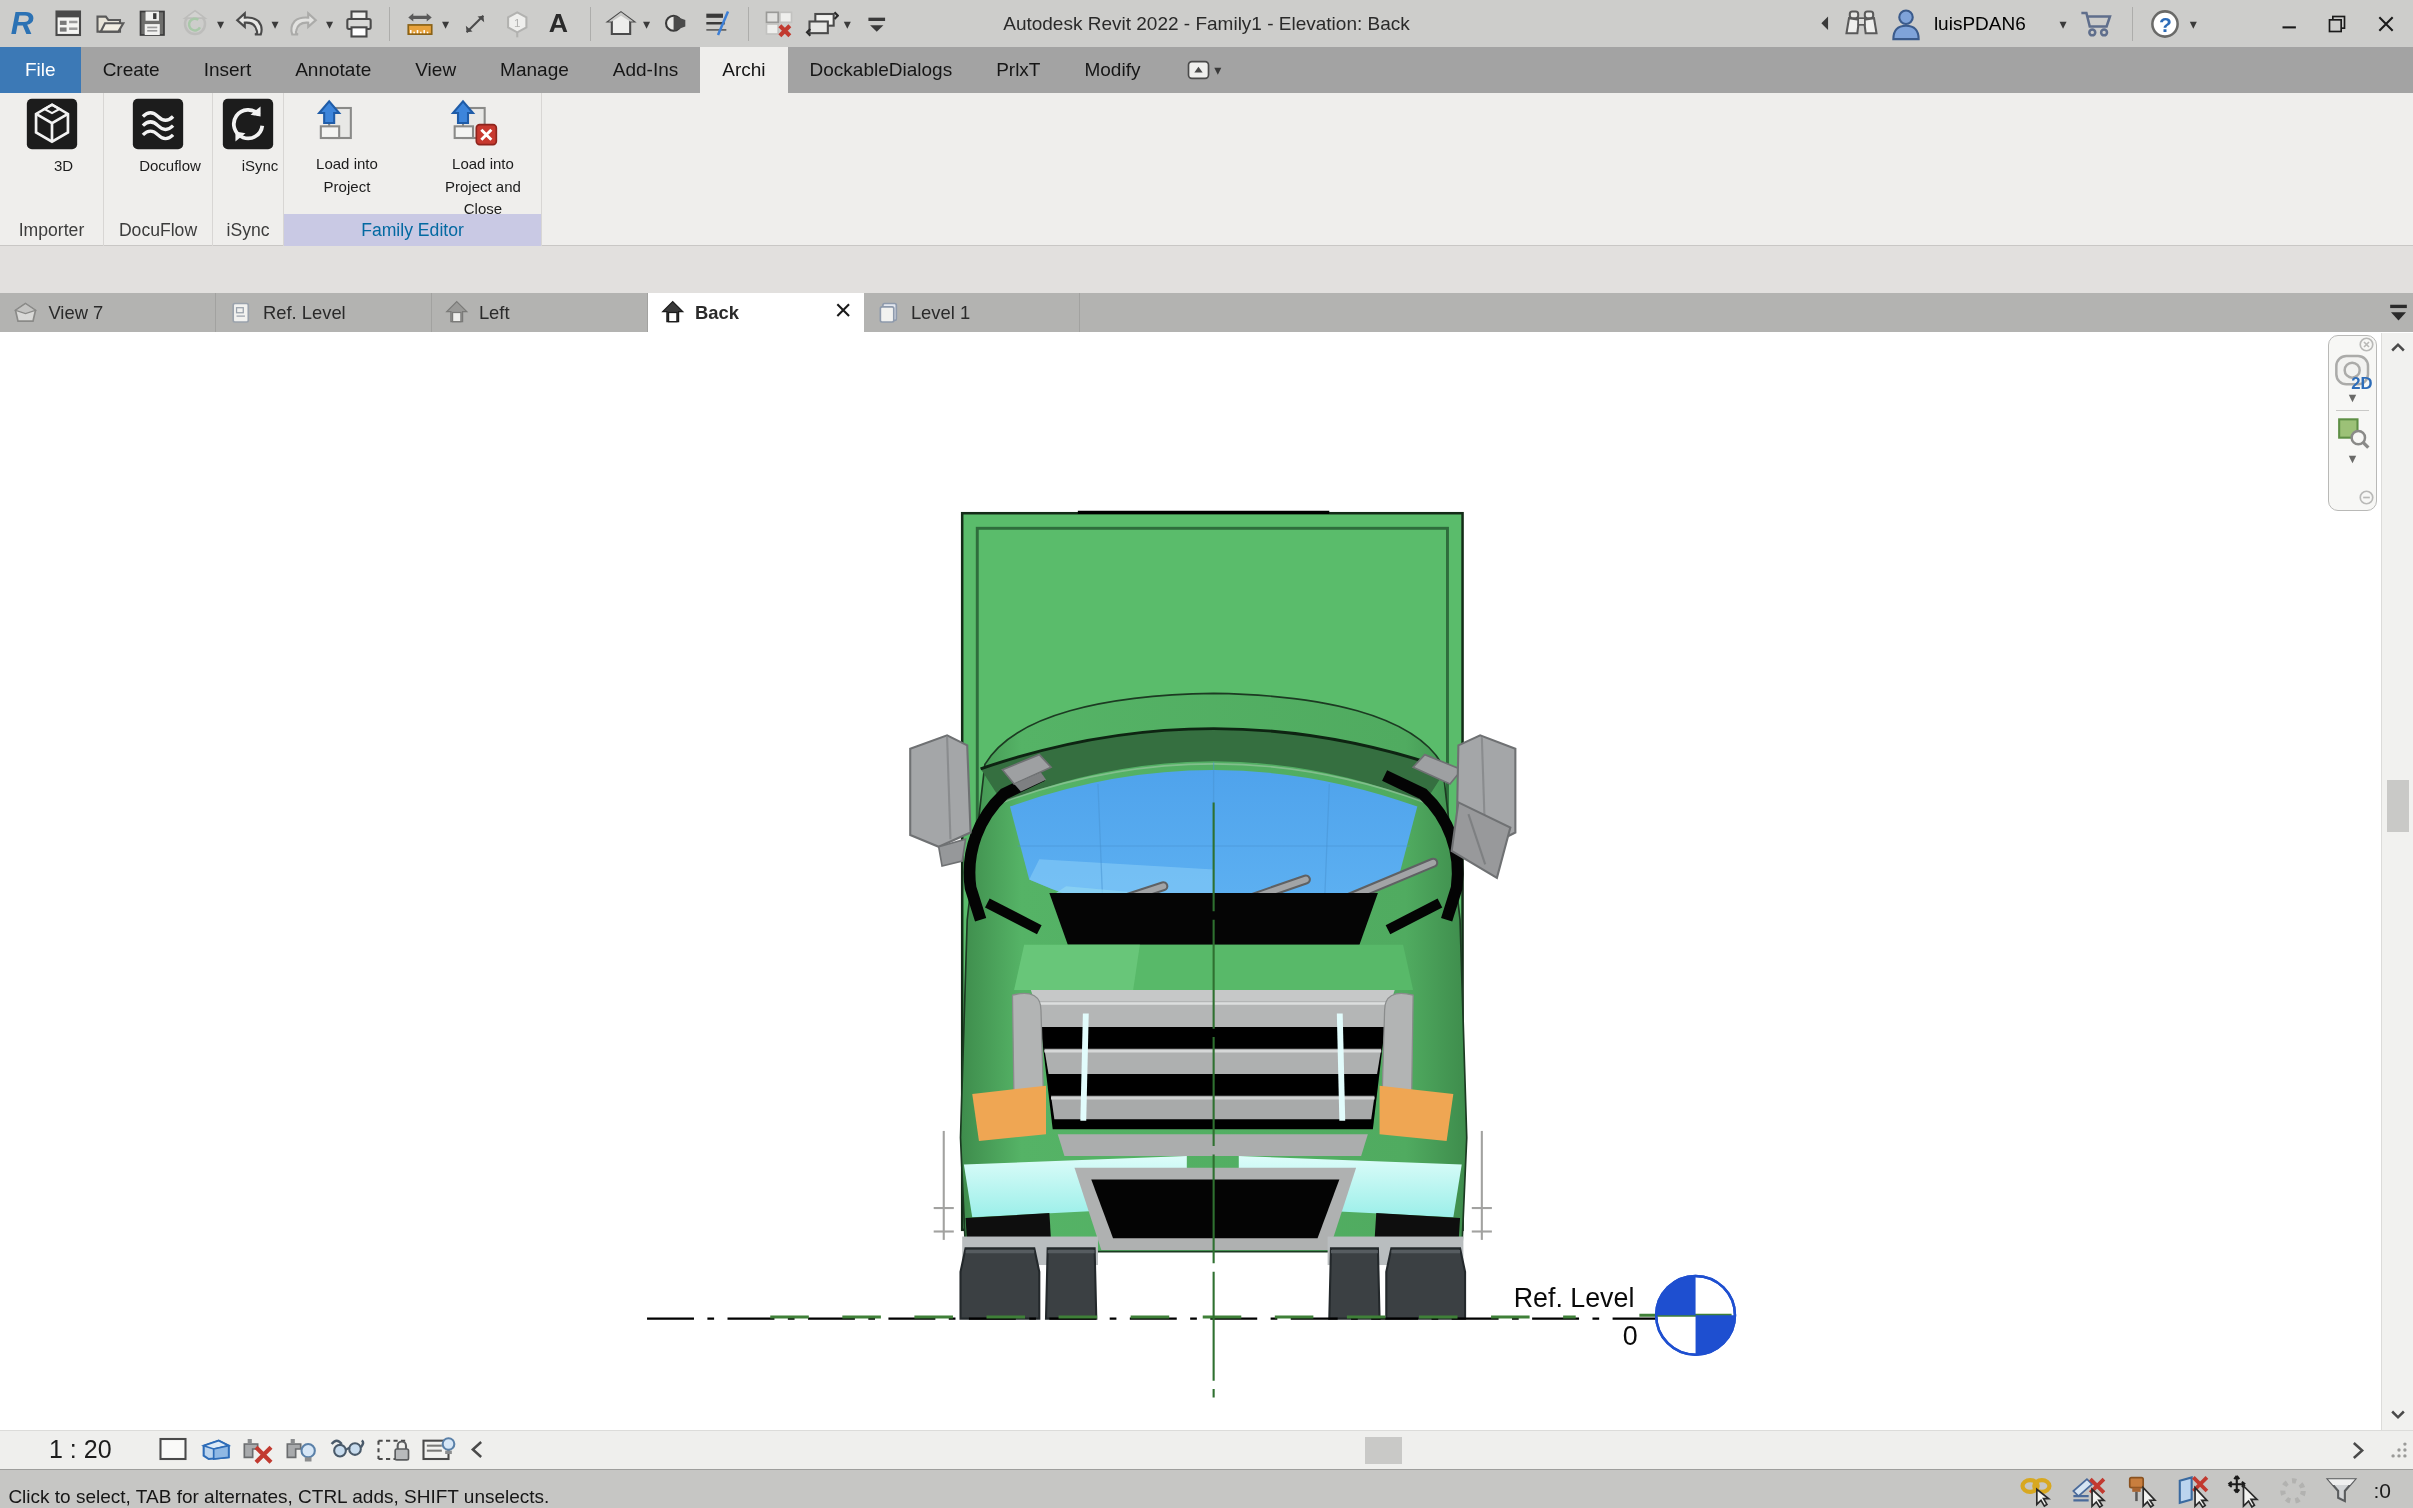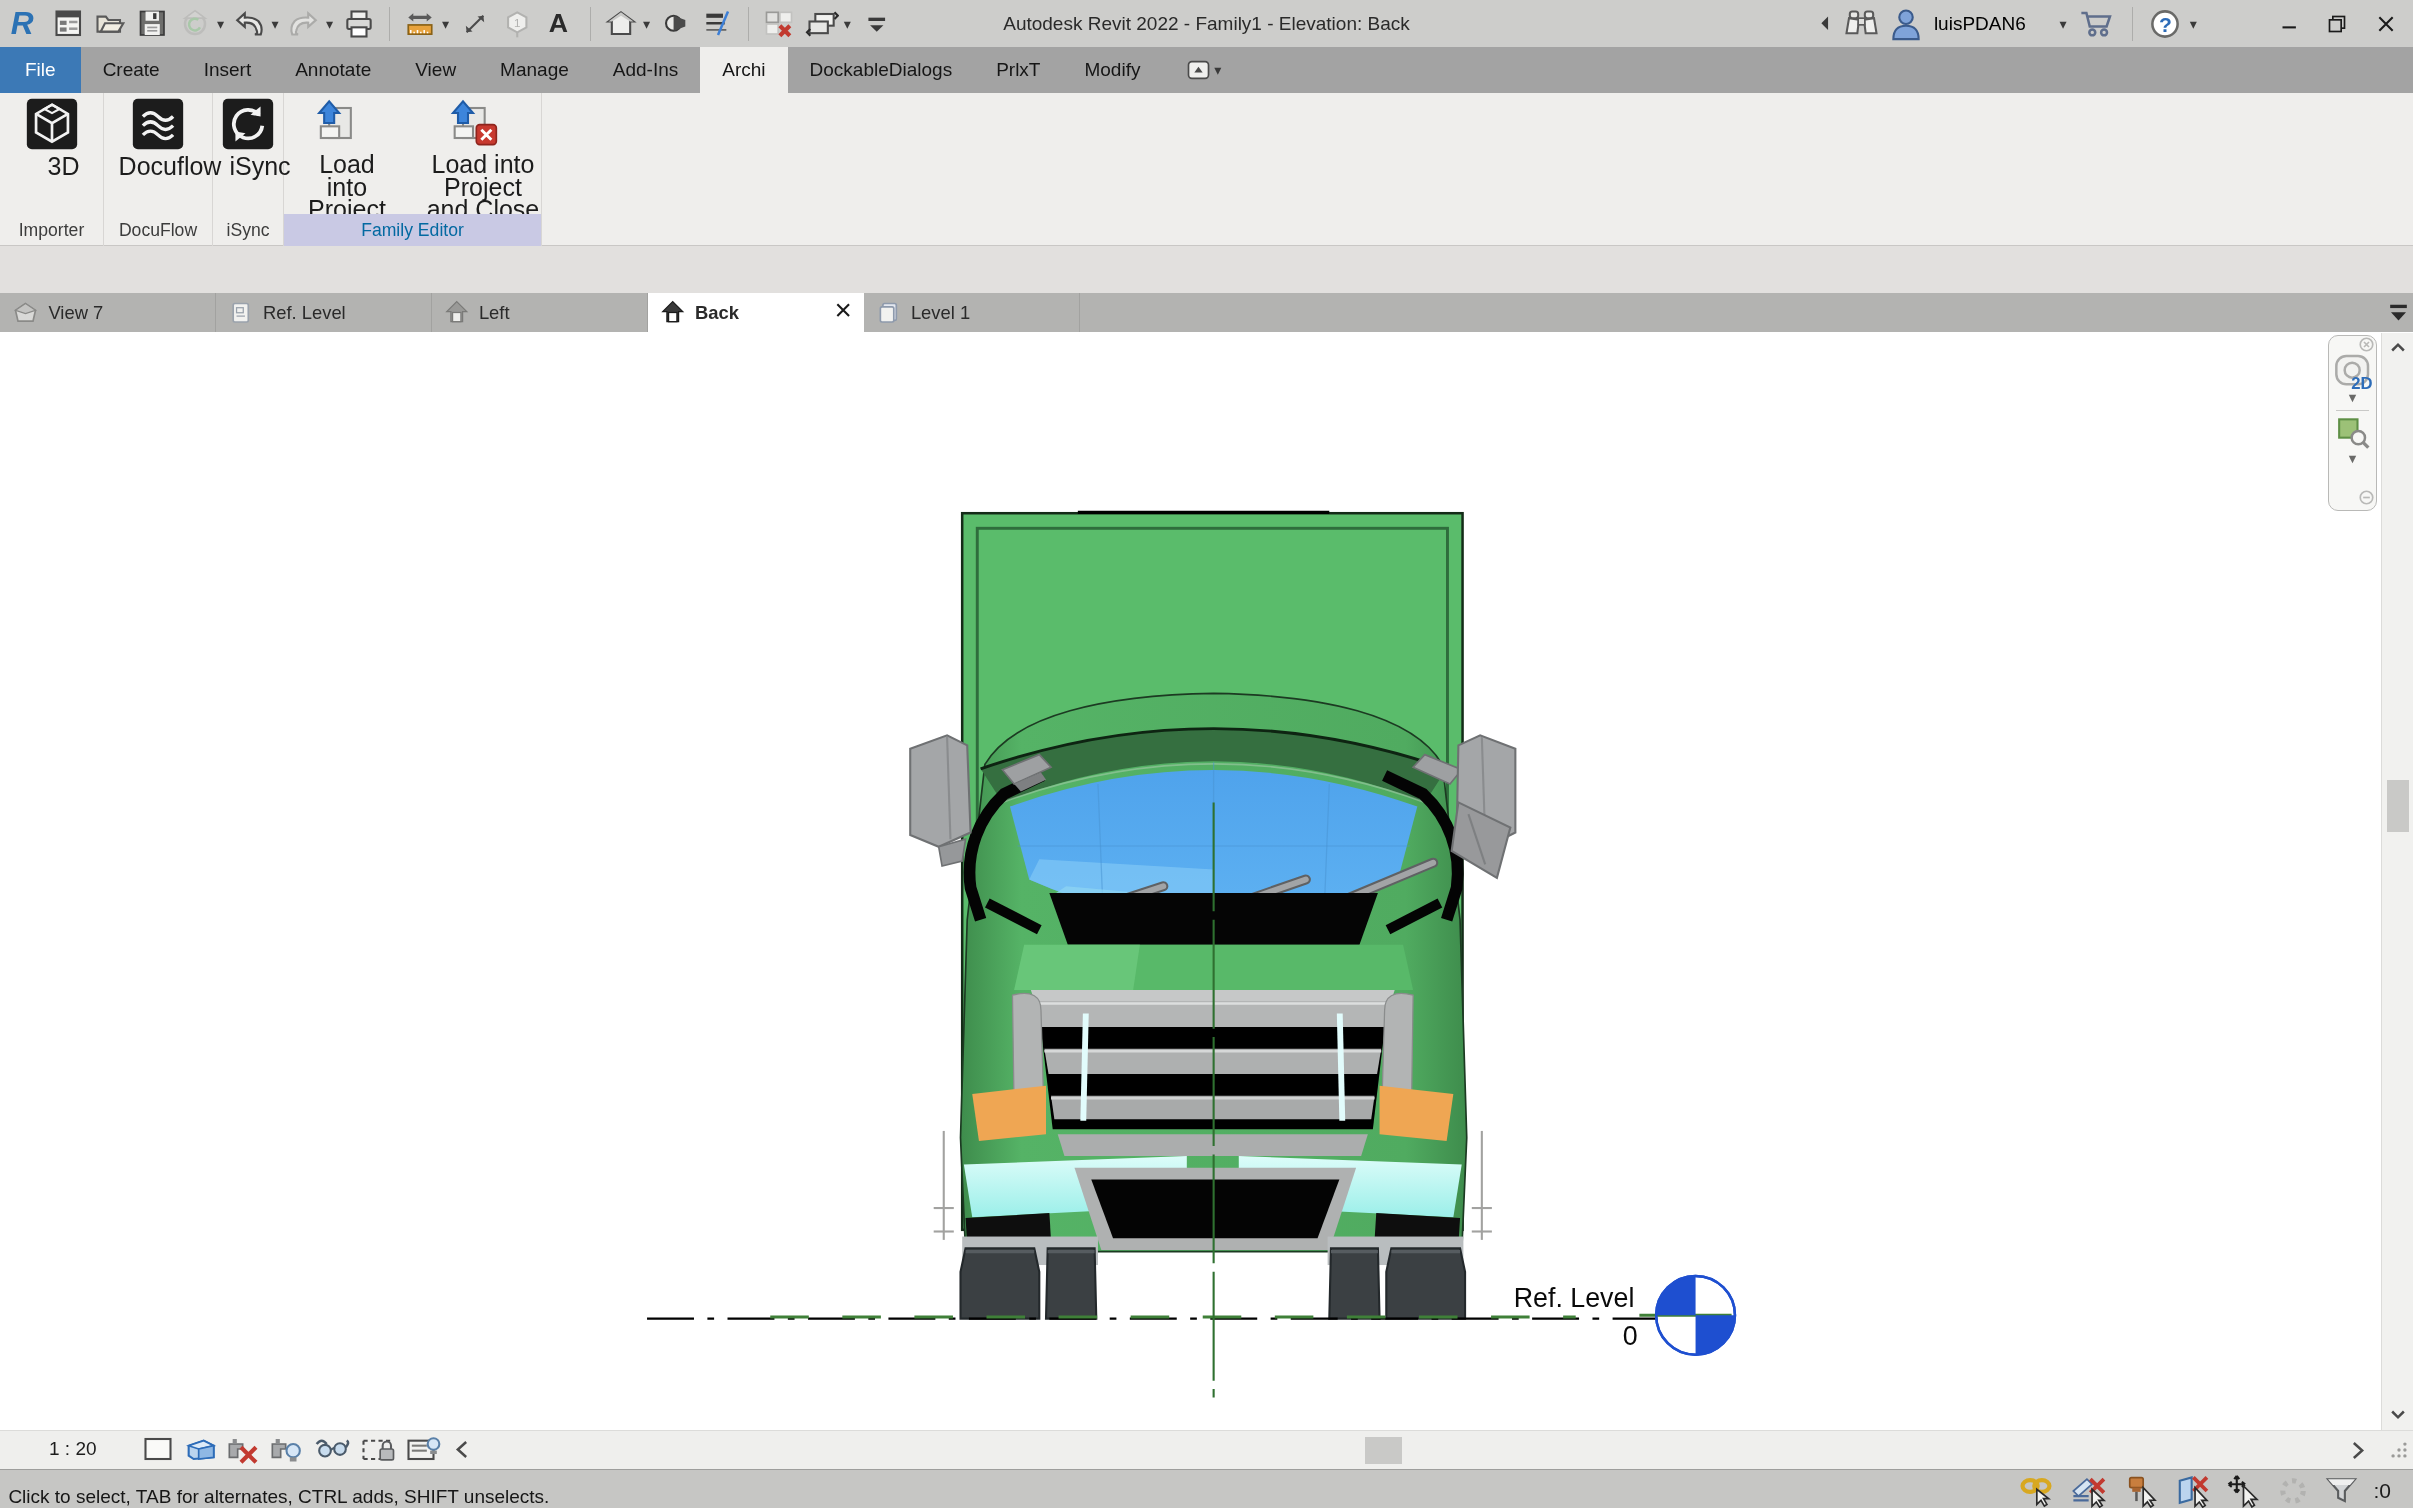--- a/index.html
+++ b/index.html
@@ -28,21 +28,21 @@
 
   
   .ribbon { position:absolute; left:0; top:93px; width:2413px; height:153px; background:#EFEEEC;
             border-bottom:0.8px solid #C9C7C5; }
   .rpanel { position:absolute; top:0; height:153px; border-right:0.8px solid #D8D6D4; }
   .rpanel-label { position:absolute; left:0; right:0; bottom:0; height:32px; display:flex;
                   align-items:center; justify-content:center; font-size:17.6px; color:#3C3C3C; }
   .rpanel-label.fe { background:#C9C9E4; color:#0369a1; }
   .bigbtns { position:absolute; top:5px; left:0; right:0; display:flex; justify-content:center; gap:5px; }
   .bigbtn { display:flex; flex-direction:column; align-items:center; }
-  .bigbtn .blabel { font-size:25px; color:#1C1C1C; line-height:22.6px; text-align:center; margin-top:5px;margin-left:24px; }
+  .bigbtn .blabel { font-size:15px; color:#1C1C1C; line-height:22.6px; text-align:center; margin-top:5px;margin-left:24px; }
 
   
   .substrip { position:absolute; left:0; top:246px; width:2413px; height:47px; background:#E2E0DE; }
   .viewtabs { position:absolute; left:0; top:293px; width:2413px; height:39px; background:#B3B3B1; display:flex; }
   .vtab { width:216px; display:flex; align-items:center; gap:10px; padding-left:13.4px; font-size:18.4px;
           color:#2A2A2A; border-right:0.8px solid #A2A2A0; }
   .vtab.active { background:#FFFFFF; font-weight:bold; border-right:none; justify-content:flex-start; }
   .vtab .vclose { margin-left:auto; margin-right:11.7px; }
   .vtab-list-btn { position:absolute; right:1.7px; top:5px; }
 
@@ -57,21 +57,21 @@
             border:1.7px solid #B9B9B7; border-radius:10px; }
   .nav-item { display:flex; justify-content:center; }
   .nav-x { position:absolute; right:1.7px; top:1.7px; }
   .nav-minus { position:absolute; right:1.7px; bottom:1.7px; }
   .nav-caret { text-align:center; color:#6A6A68; font-size:12.6px; line-height:11.7px; }
   .nav-div { border-top:0.8px solid #C9C9C7; margin:5px 6.7px; }
 
   
   .hscroll { position:absolute; left:0; top:1430px; width:2413px; height:39px; background:#EFEFED; border-top:0.8px solid #DCDCDA; }
   .vcb { position:absolute; left:49px; top:3.4px; display:flex; align-items:center; gap:8.4px; }
-  .vcb-scale { font-size:19px; color:#1C1C1C; margin-right:37px; }
+  .vcb-scale { font-size:25px; color:#1C1C1C; margin-right:37px; }
   .hthumb { position:absolute; left:1365px; top:5.9px; width:37px; height:27px; background:#C9C9C7; }
   .hgrip { position:absolute; right:3.4px; top:8.4px; }
 
   
   .statusbar { position:absolute; left:0; top:1469px; width:2413px; height:39px; background:#C6C6C4;
                border-top:0.8px solid #9E9E9C; display:flex; align-items:flex-end; }
   .sb-msg { font-size:19px; color:#161616; padding-left:8.4px; }
   .sb-right { position:absolute; right:22px; display:flex; align-items:center; gap:13.4px; }
   .sb-count { font-size:21px; color:#1C1C1C; }
   svg text { font-family:"Liberation Sans",sans-serif; }

